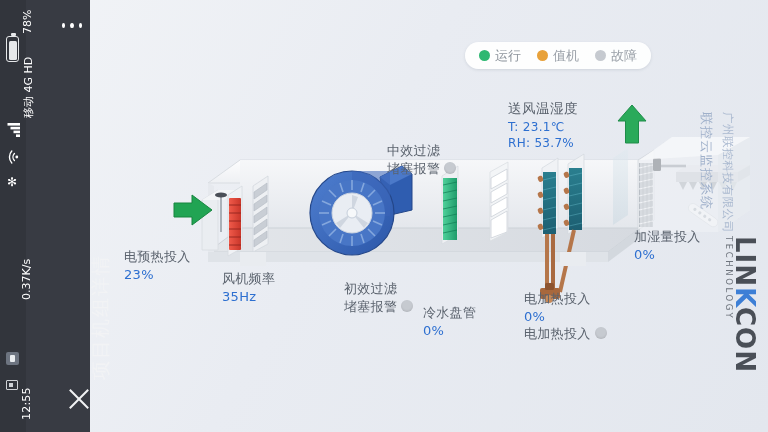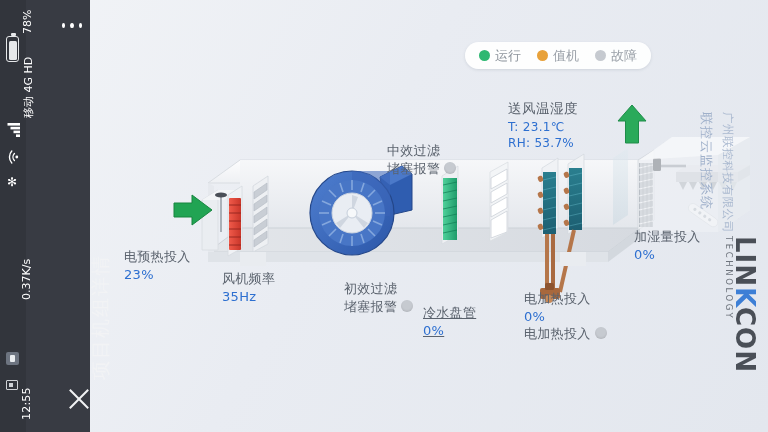--- a/index.html
+++ b/index.html
@@ -172,21 +172,21 @@
   .alarm-dot {
     display: inline-block; width: 12px; height: 12px;
     border-radius: 50%; background: #c6cad0;
     vertical-align: -1px; margin-left: 4px;
     box-shadow: inset 0 -1px 2px rgba(0,0,0,.10);
   }
   #lbl-preheat   { left: 34px;  top: 248px; }
   #lbl-fan       { left: 132px; top: 270px; }
   #lbl-prefilter { left: 238px; top: 280px; margin-left: 16px; }
   #lbl-midfilter { left: 297px; top: 126px; margin-top: 16px; }
-  #lbl-coil      { left: 333px; top: 304px; text-decoration: underline; }
+  #lbl-coil      { left: 333px; top: 304px; }
   #lbl-eheat     { left: 434px; top: 262px; margin-top: 28px; }
   #lbl-humid     { left: 512px; top: 228px; margin-left: 32px; }
 
   
   #wm-sys {
     position: absolute; left: 625px; top: 112px;
     transform: rotate(90deg); transform-origin: 0 0;
     font-size: 13px; color: #9fb0ca; white-space: nowrap;
     letter-spacing: 1px;
   }

